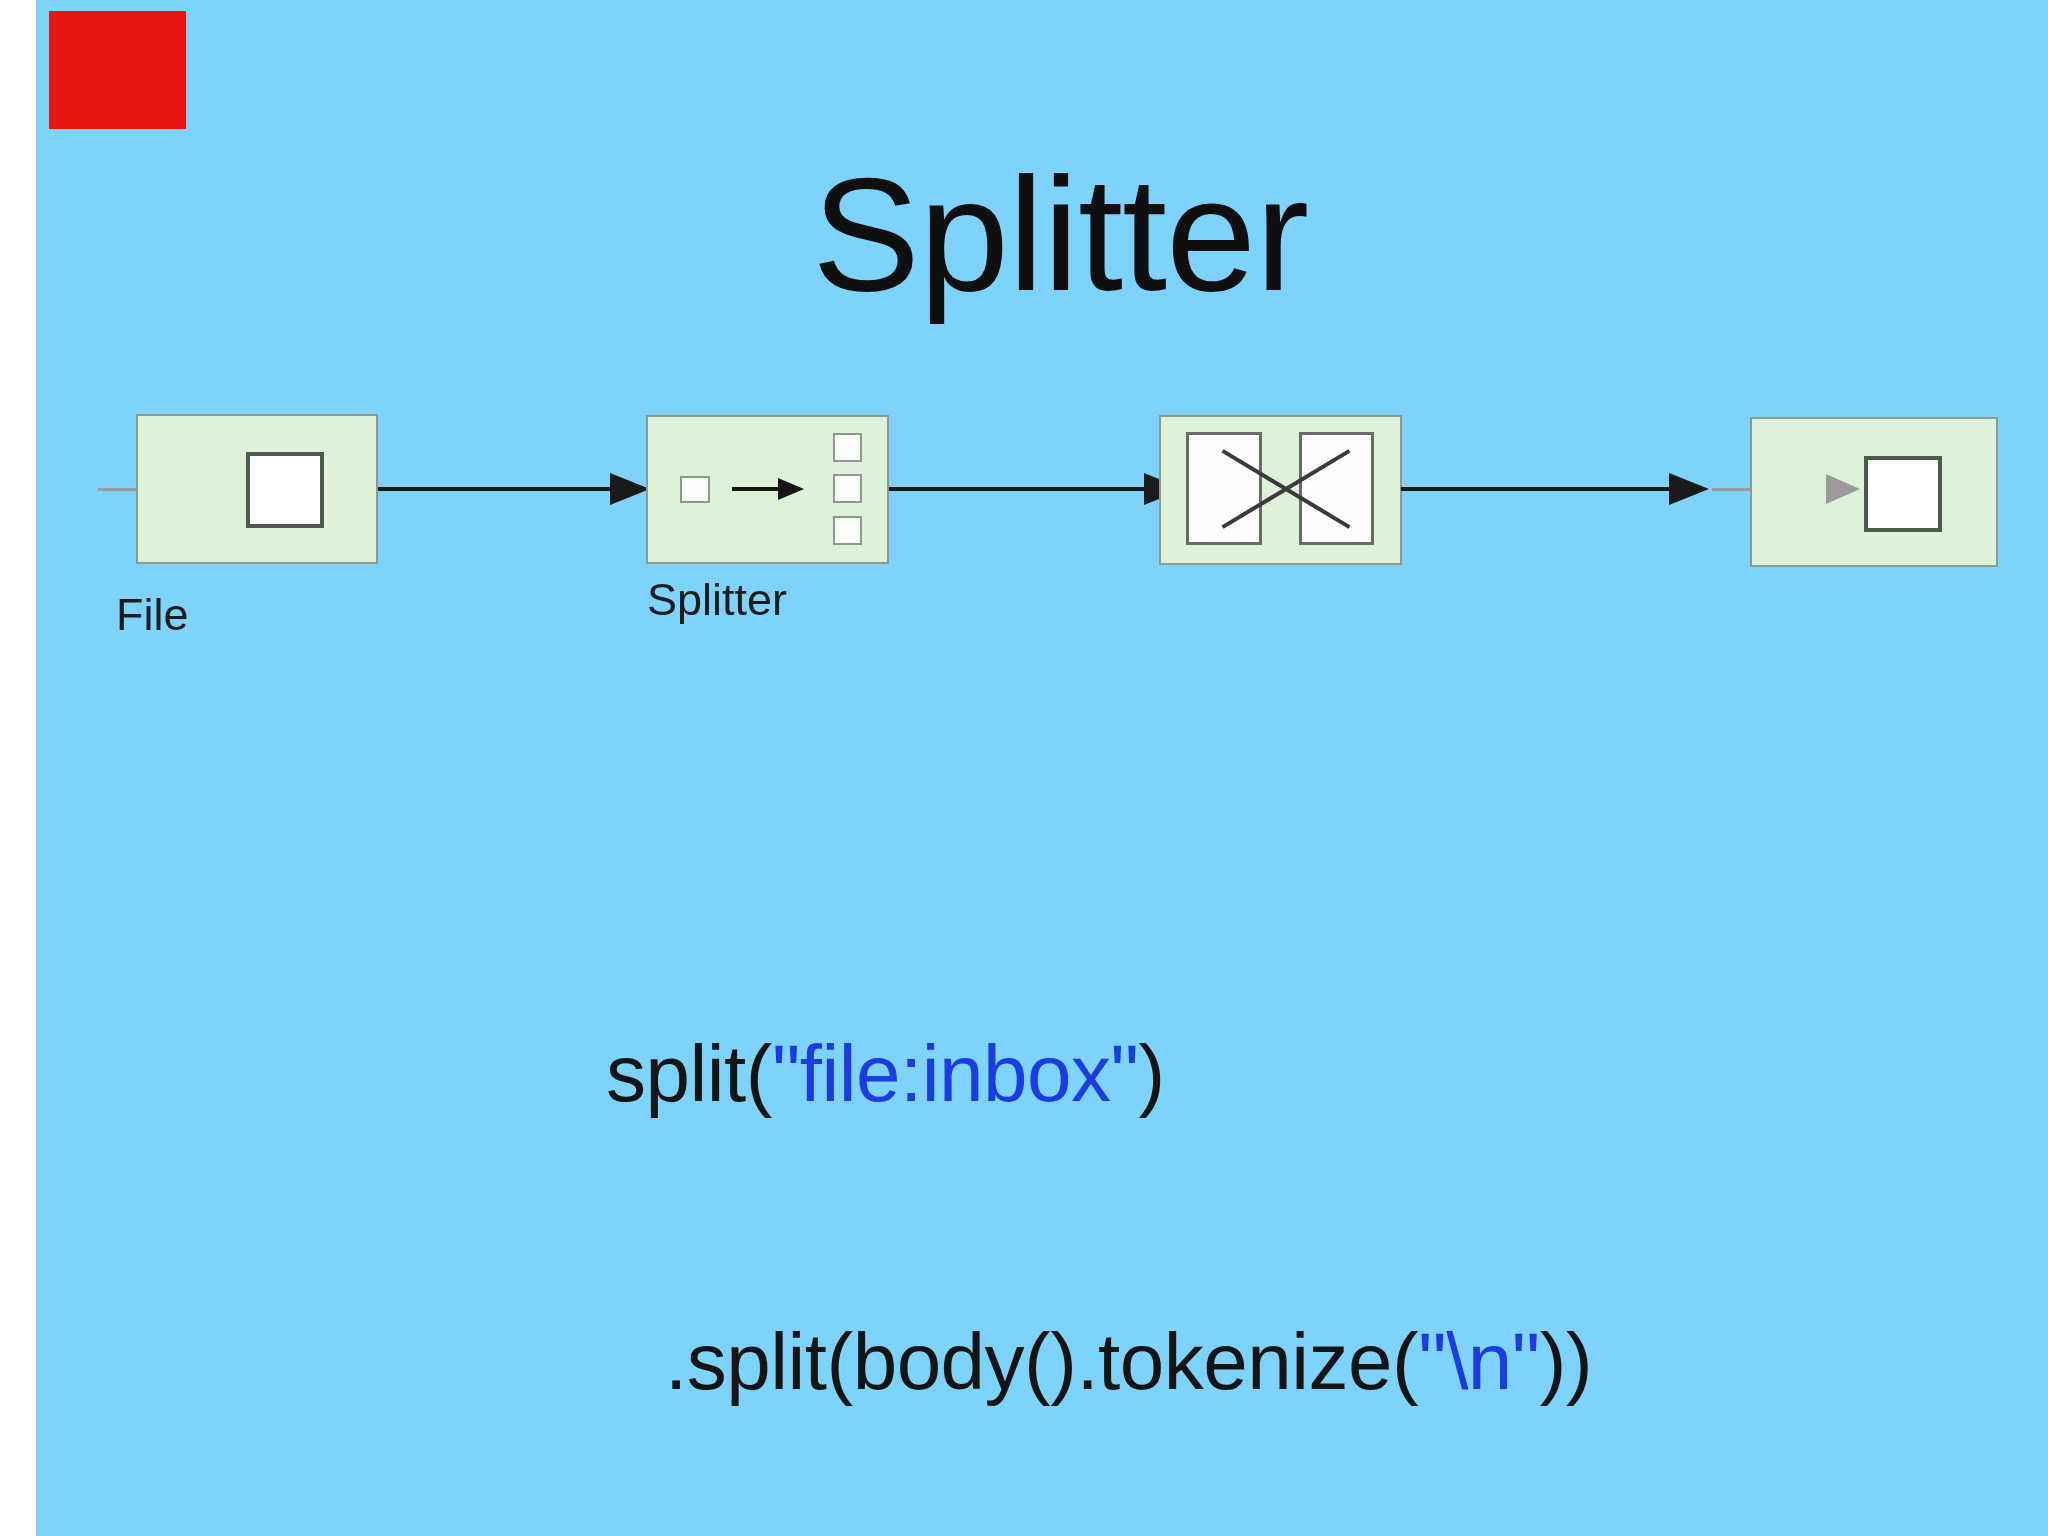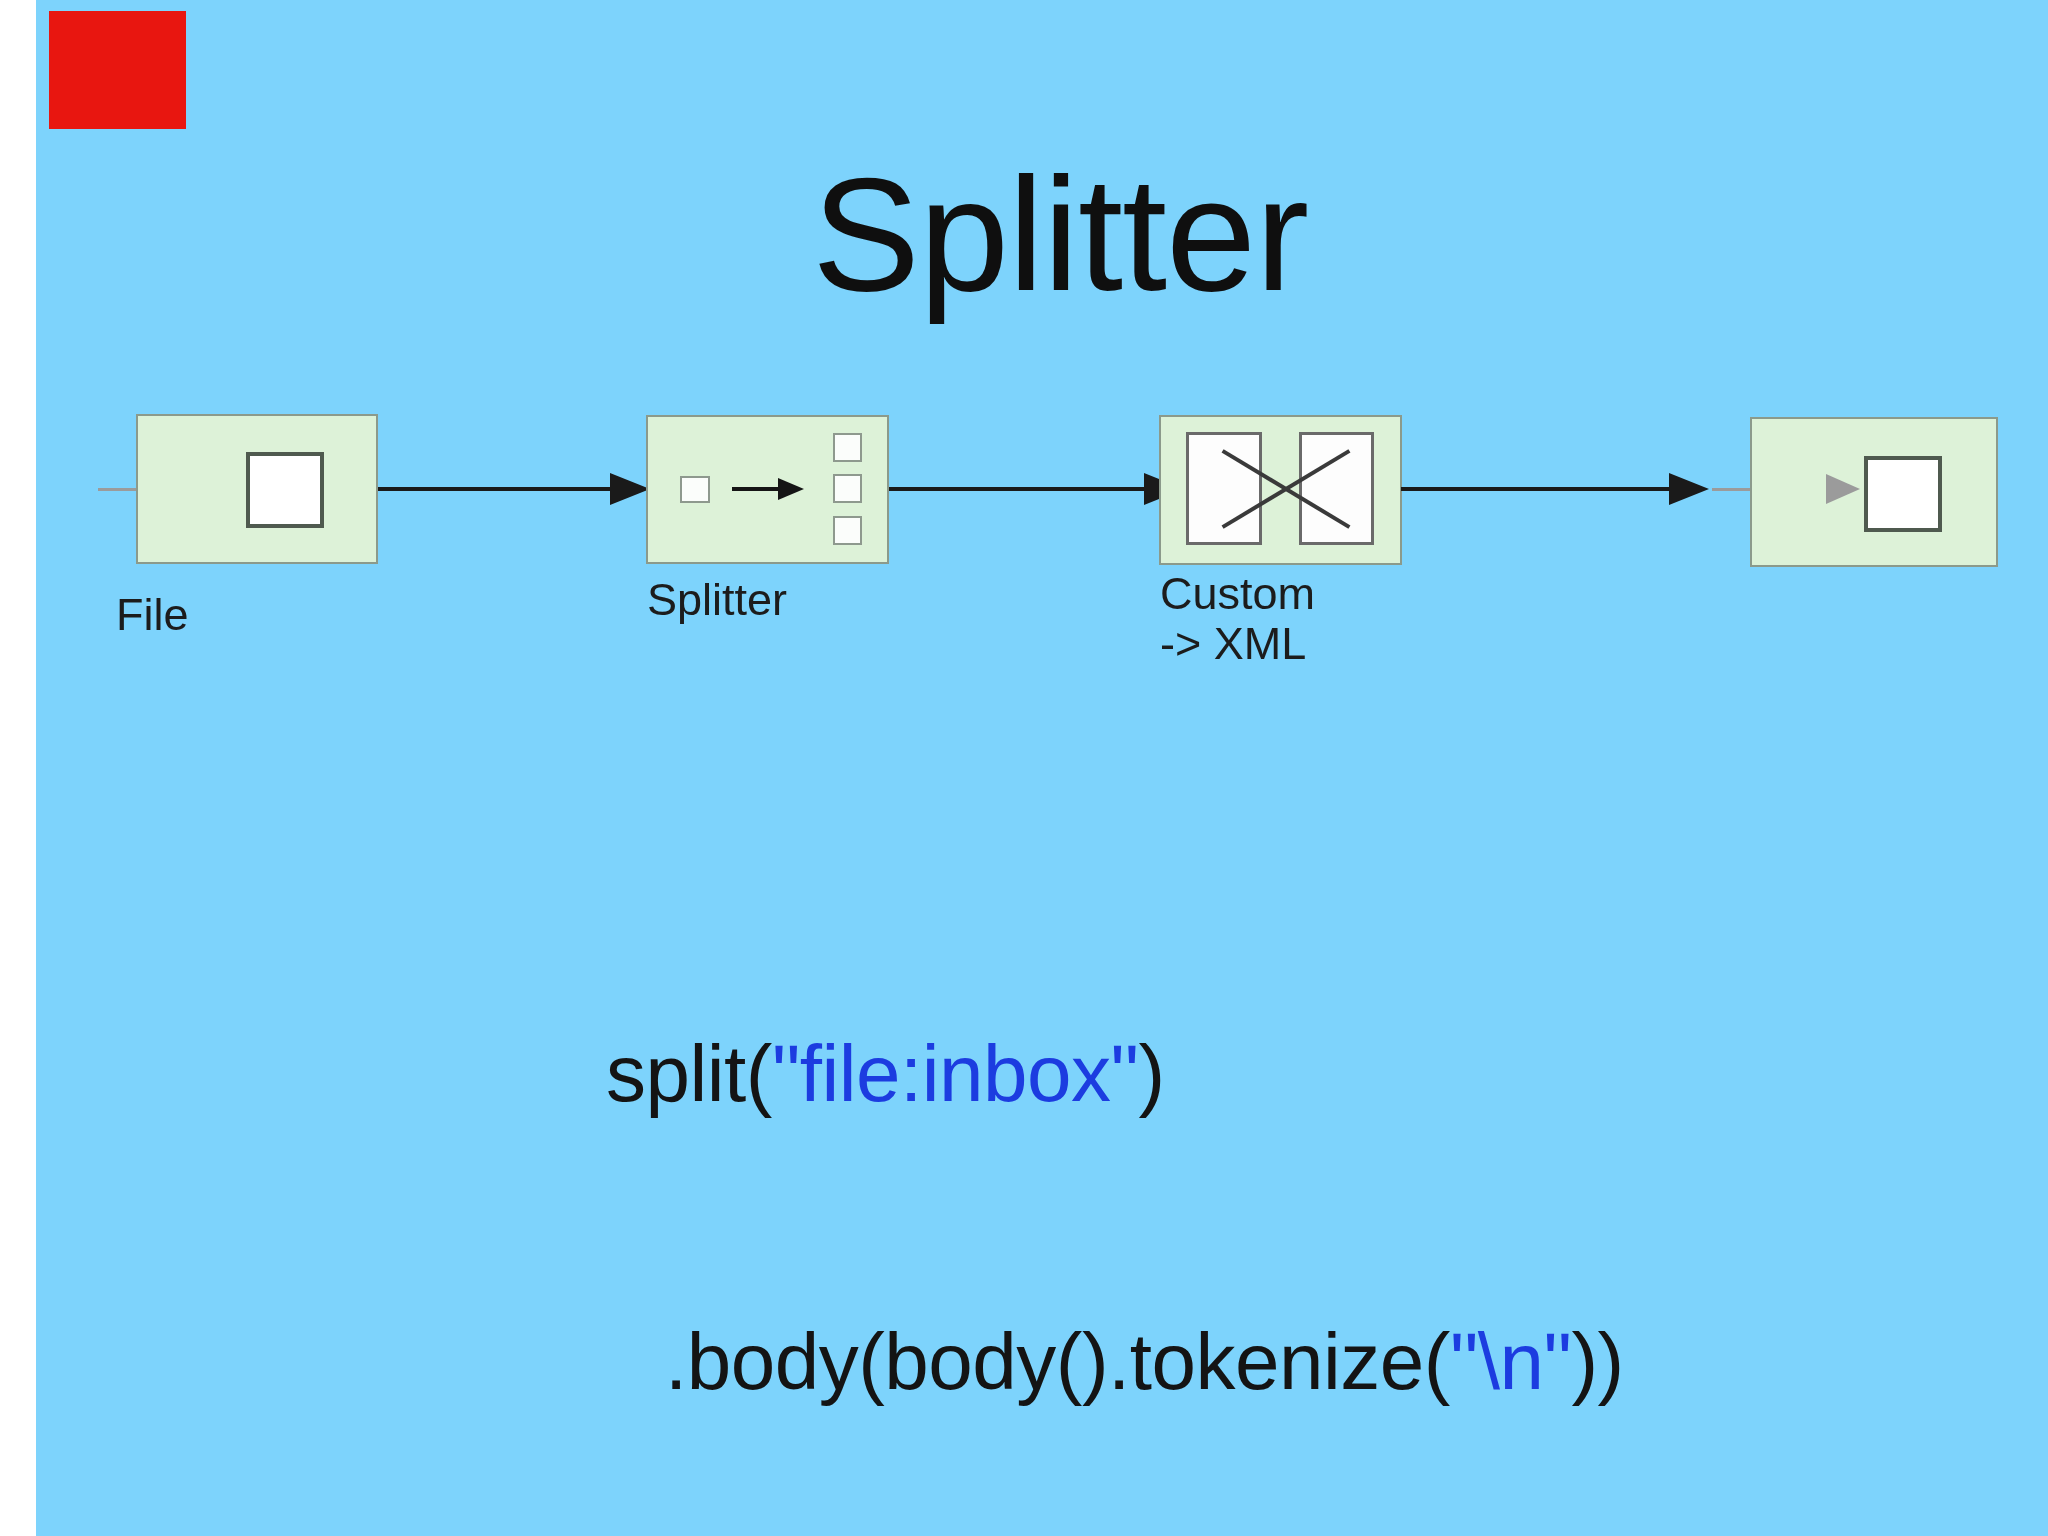--- a/index.html
+++ b/index.html
@@ -113,20 +113,19 @@
   <div class="hline line-3"></div>
   <div class="head head-black head-3"></div>
 
   <div class="hline-gray line-amq"></div>
   <div class="node node-activemq"></div>
   <div class="head head-gray head-amq"></div>
   <div class="msg-square sq-amq"></div>
 
   <div class="node-label label-file">File</div>
   <div class="node-label label-splitter">Splitter</div>
-  <div class="node-label label-custom"><span>Custom</span><br><span>-&gt; XML</span></div>
 
   <div class="code">
     <div><span>split(</span><span class="str">"file:inbox"</span><span>)</span></div>
-    <div class="indent"><span>.body(body().tokenize(</span><span class="str">"\n"</span><span>))</span></div>
+    <div class="indent"><span>.split(body().tokenize(</span><span class="str">"\n"</span><span>))</span></div>
   </div>
 
 </div>
 
 </body></html>

